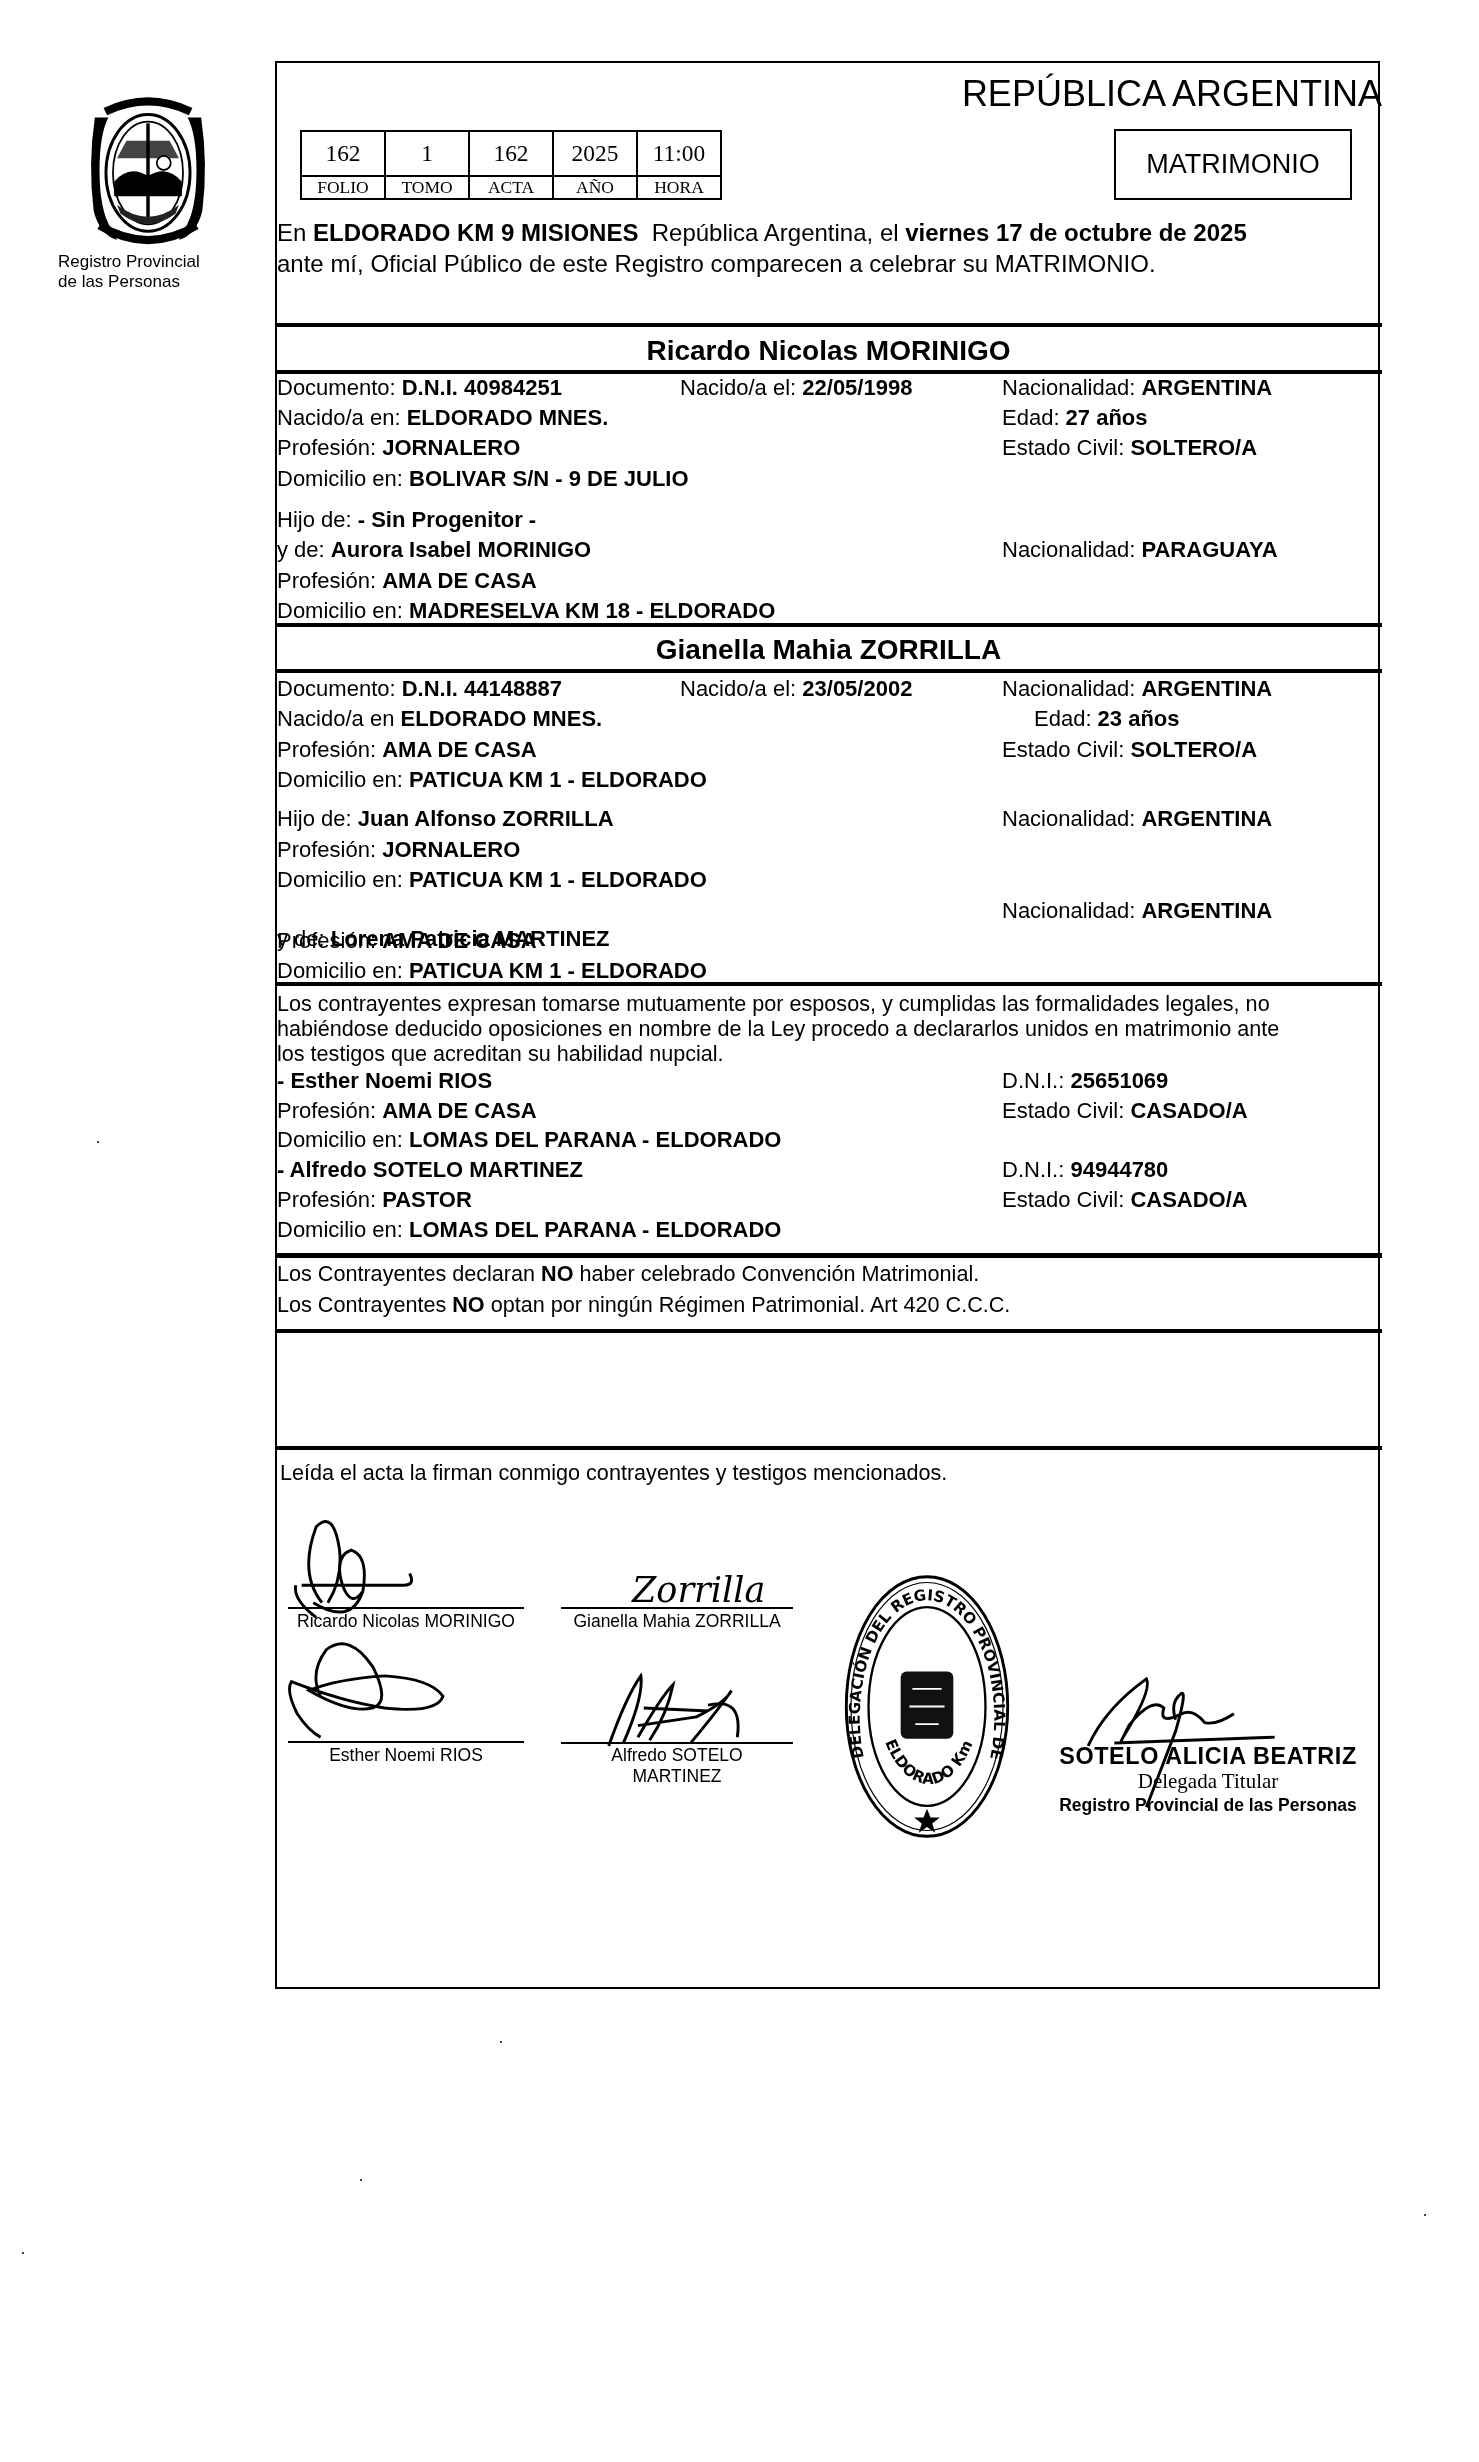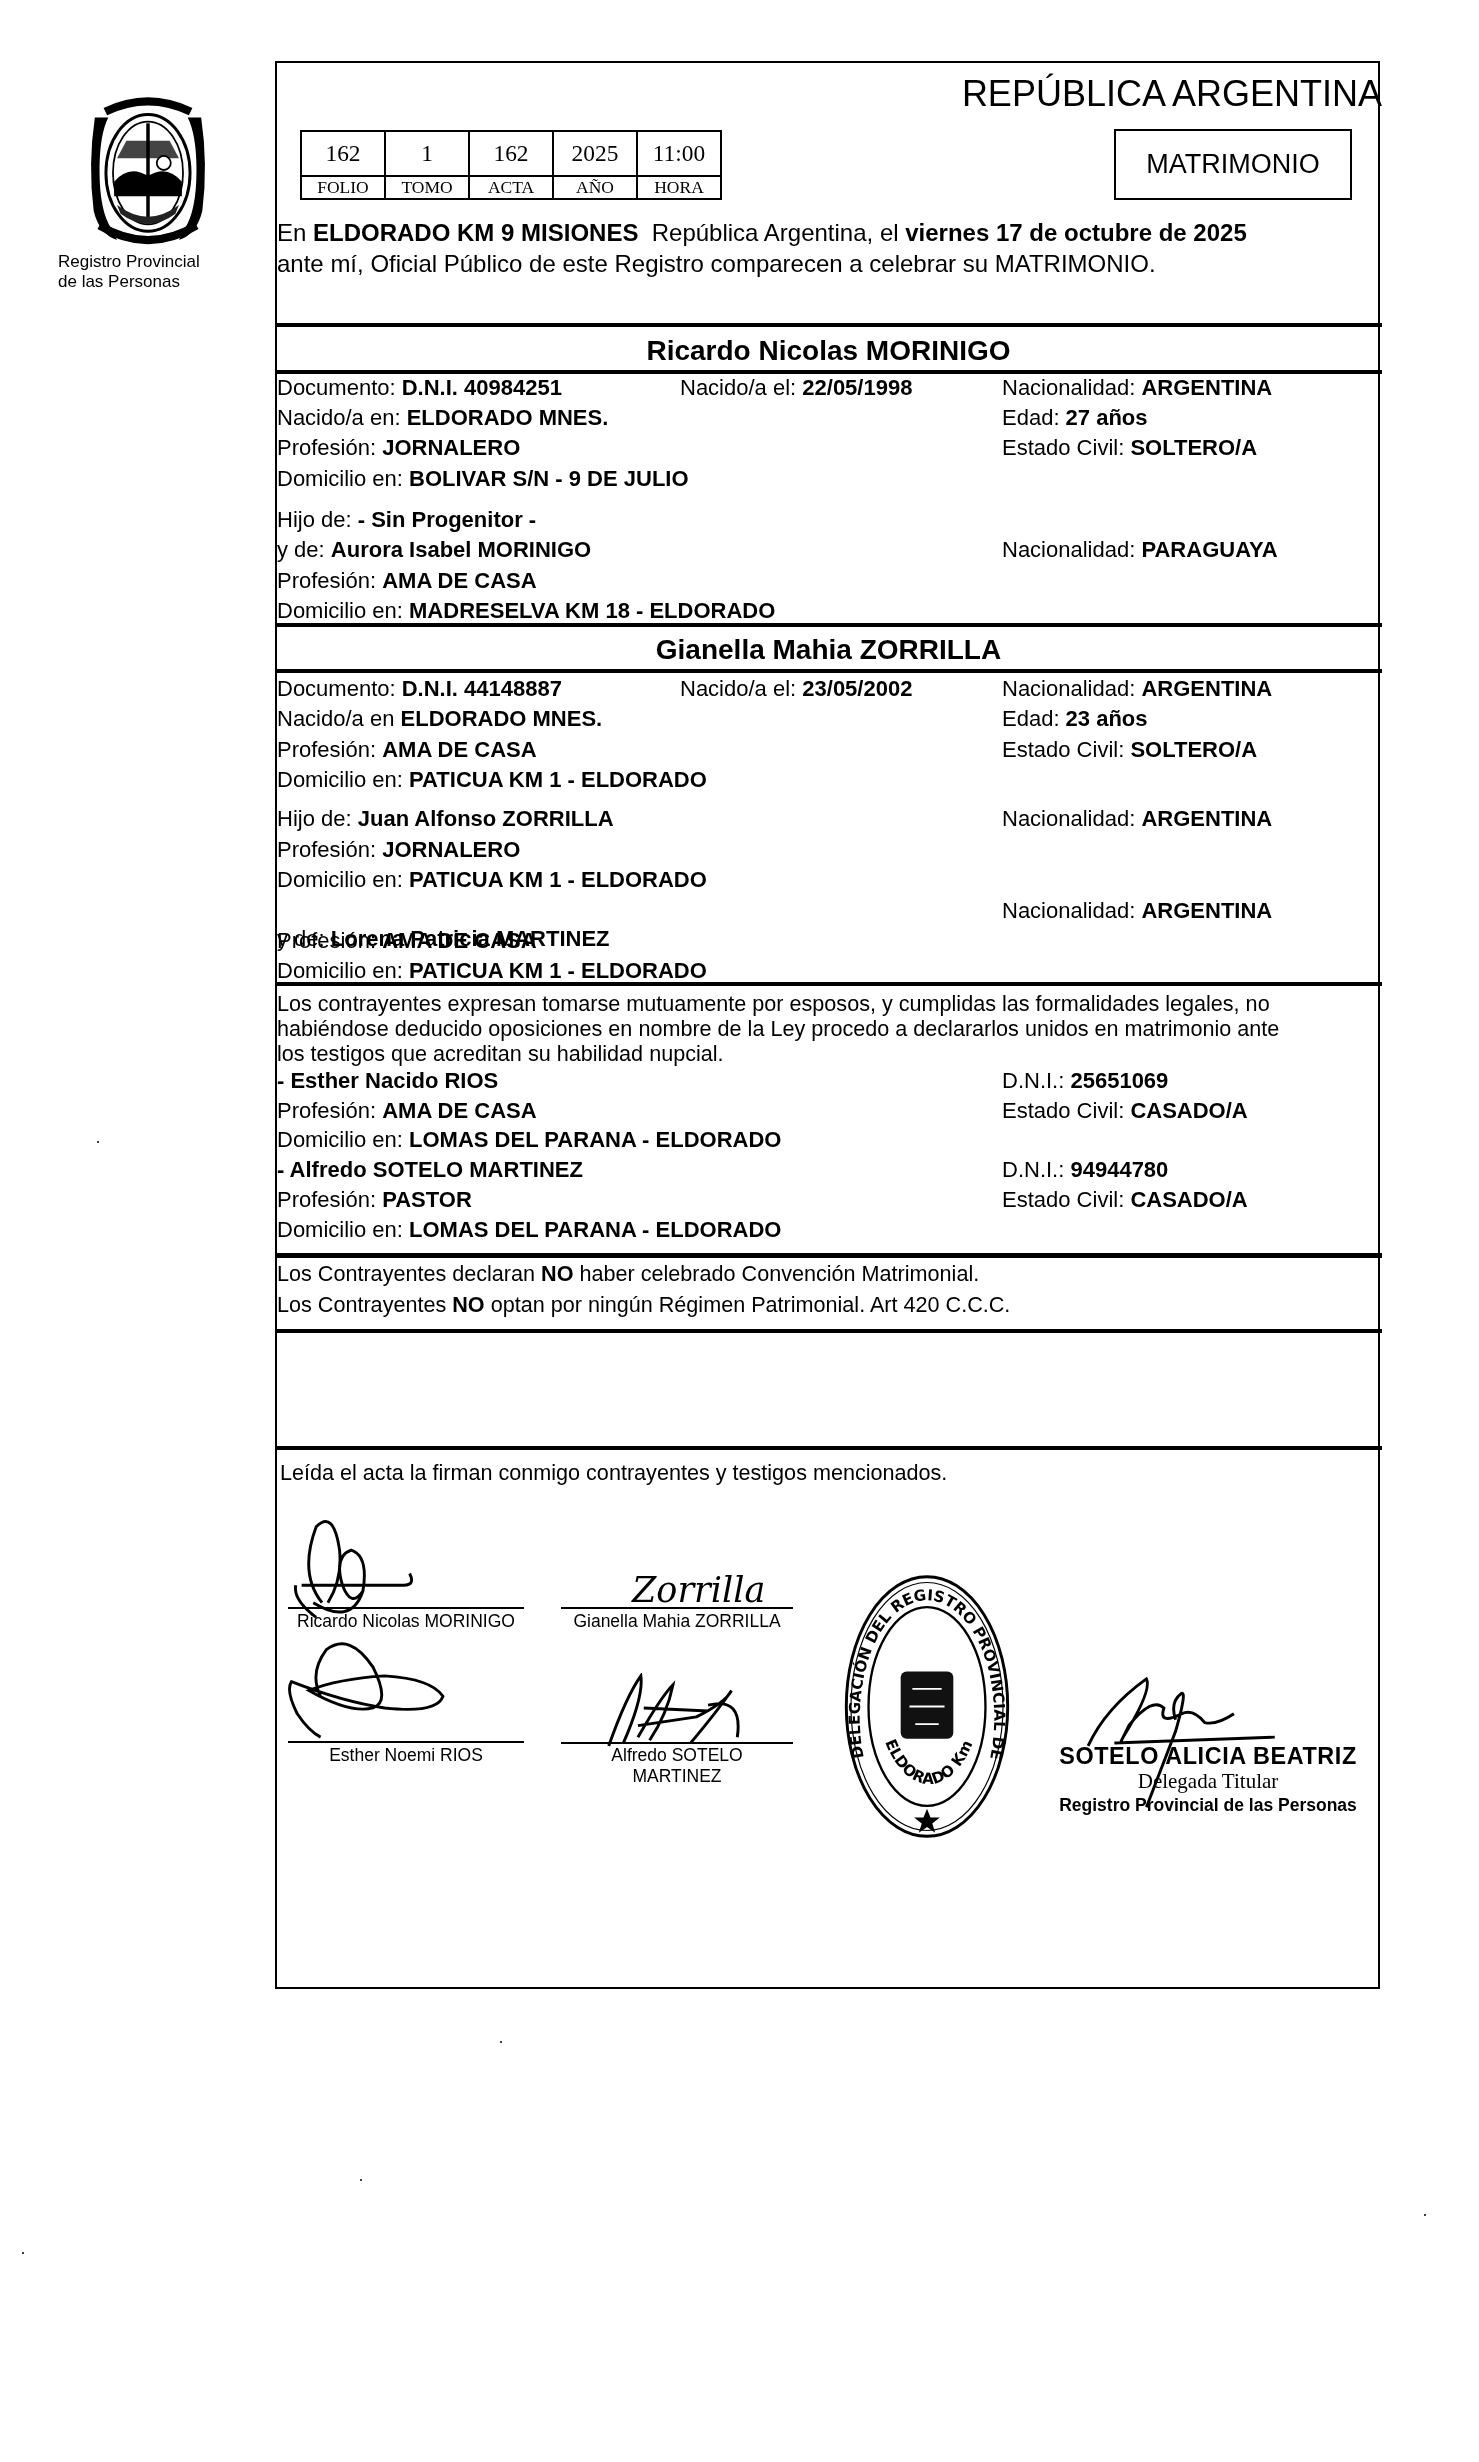--- a/index.html
+++ b/index.html
@@ -119,21 +119,21 @@
 <div class="hline" style="top:623px"></div>
 <div class="name-row" style="top:634px">Gianella Mahia ZORRILLA</div>
 <div class="hline" style="top:669px"></div>
 
 <div>
   <div class="t" style="left:277px;top:678px"><span>Documento: </span><span class="b">D.N.I. 44148887</span></div>
   <div class="t" style="left:680px;top:678px"><span>Nacido/a el: </span><span class="b">23/05/2002</span></div>
   <div class="t" style="left:1002px;top:678px"><span>Nacionalidad: </span><span class="b">ARGENTINA</span></div>
 
   <div class="t" style="left:277px;top:708px"><span>Nacido/a en </span><span class="b">ELDORADO MNES.</span></div>
-  <div class="t" style="left:1002px;top:708px"><span>Edad: </span><span class="b">23 años</span></div>
+  <div class="t" style="left:1034px;top:708px"><span>Edad: </span><span class="b">23 años</span></div>
 
   <div class="t" style="left:277px;top:739px"><span>Profesión: </span><span class="b">AMA DE CASA</span></div>
   <div class="t" style="left:1002px;top:739px"><span>Estado Civil: </span><span class="b">SOLTERO/A</span></div>
 
   <div class="t" style="left:277px;top:769px"><span>Domicilio en: </span><span class="b">PATICUA KM 1 - ELDORADO</span></div>
 
   <div class="t" style="left:277px;top:808px"><span>Hijo de: </span><span class="b">Juan Alfonso ZORRILLA</span></div>
   <div class="t" style="left:1002px;top:808px"><span>Nacionalidad: </span><span class="b">ARGENTINA</span></div>
   <div class="t" style="left:277px;top:839px"><span>Profesión: </span><span class="b">JORNALERO</span></div>
   <div class="t" style="left:277px;top:869px"><span>Domicilio en: </span><span class="b">PATICUA KM 1 - ELDORADO</span></div>
@@ -144,21 +144,21 @@
 </div>
 
 <div class="hline" style="top:982px"></div>
 <div>
   <div class="t" style="left:277px;top:993px;font-size:21.6px">Los contrayentes expresan tomarse mutuamente por esposos, y cumplidas las formalidades legales, no</div>
   <div class="t" style="left:277px;top:1018px;font-size:21.6px">habiéndose deducido oposiciones en nombre de la Ley procedo a declararlos unidos en matrimonio ante</div>
   <div class="t" style="left:277px;top:1043px;font-size:21.6px">los testigos que acreditan su habilidad nupcial.</div>
 </div>
 
 <div>
-  <div class="t b" style="left:277px;top:1070px">- Esther Nacido RIOS</div>
+  <div class="t b" style="left:277px;top:1070px">- Esther Noemi RIOS</div>
   <div class="t" style="left:1002px;top:1070px"><span>D.N.I.: </span><span class="b">25651069</span></div>
   <div class="t" style="left:277px;top:1100px"><span>Profesión: </span><span class="b">AMA DE CASA</span></div>
   <div class="t" style="left:1002px;top:1100px"><span>Estado Civil: </span><span class="b">CASADO/A</span></div>
   <div class="t" style="left:277px;top:1129px"><span>Domicilio en: </span><span class="b">LOMAS DEL PARANA - ELDORADO</span></div>
 </div>
 <div>
   <div class="t b" style="left:277px;top:1159px">- Alfredo SOTELO MARTINEZ</div>
   <div class="t" style="left:1002px;top:1159px"><span>D.N.I.: </span><span class="b">94944780</span></div>
   <div class="t" style="left:277px;top:1189px"><span>Profesión: </span><span class="b">PASTOR</span></div>
   <div class="t" style="left:1002px;top:1189px"><span>Estado Civil: </span><span class="b">CASADO/A</span></div>

